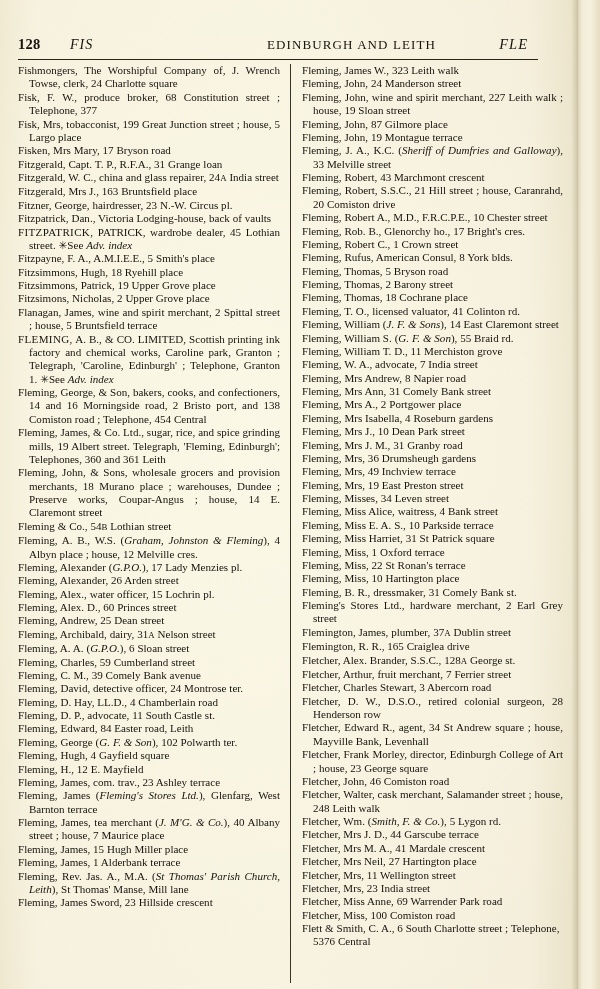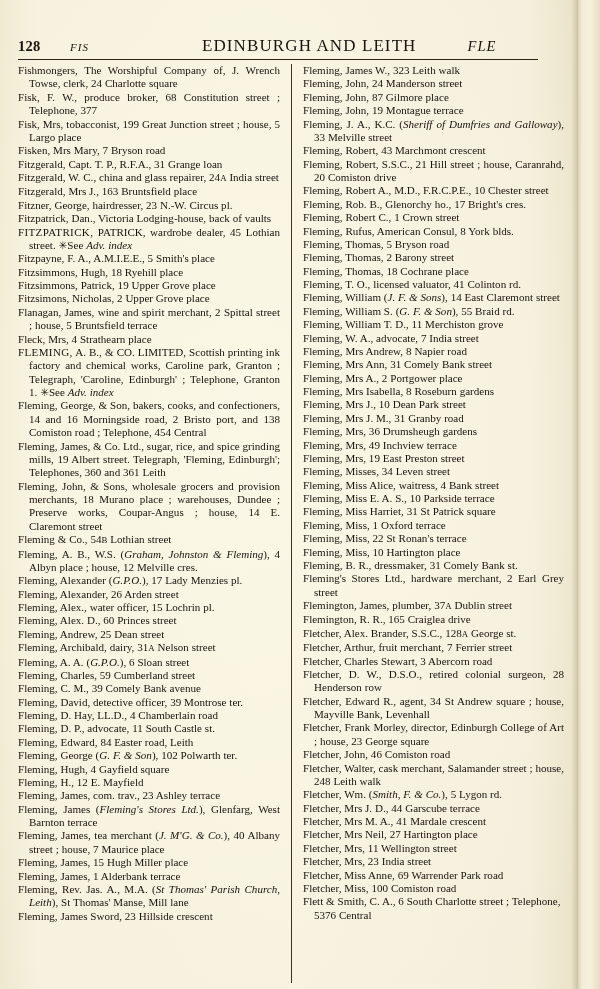--- a/index.html
+++ b/index.html
@@ -57,59 +57,58 @@
     letter-spacing: 0.2px;
   }
   .rh-folio {
     font-weight: bold;
     font-size: 14.5px;
     width: 52px;
     flex: none;
   }
   .rh-left-catch {
     font-style: italic;
-    font-size: 11px;
+    font-size: 14px;
     letter-spacing: 1px;
     flex: none;
     width: 132px;
   }
   .rh-title {
     flex: 1;
-    text-align: left;
-    font-size: 17px;
+    text-align: right;
+    font-size: 13px;
     letter-spacing: 1.1px;
     white-space: nowrap;
   }
   .rh-right-catch {
     font-style: italic;
     font-size: 14.5px;
     letter-spacing: 1px;
     flex: none;
     width: 92px;
-    text-align: center;
+    text-align: right;
     padding-right: 6px;
   }
   .rule {
     position: absolute;
     left: 18px;
     right: 62px;
     top: 59px;
     height: 0;
     border-top: 1.4px solid #2b2418;
   }
 
   
   .columns {
     position: absolute;
     left: 18px;
     right: 36px;
     top: 64px;
     bottom: 6px;
     display: flex;
-    justify-content: space-between;
   }
   .col {
     box-sizing: border-box;
   }
   .col-left {
     width: 272px;
     padding-right: 10px;
   }
   .col-divider {
     width: 0;
@@ -165,88 +164,88 @@
     <span class="rh-right-catch">FLE</span>
   </div>
 
   <div class="rule"></div>
 
   <div class="columns">
     <div class="col col-left" id="col-left">
         <p class="entry">Fishmongers, The Worshipful Company of, J. Wrench Towse, clerk, 24 Charlotte square</p>
         <p class="entry">Fisk, F. W., produce broker, 68 Constitution street ; Telephone, 377</p>
         <p class="entry">Fisk, Mrs, tobacconist, 199 Great Junction street ; house, 5 Largo place</p>
-        <p class="entry">Fisken, Mrs Mary, 7 Bryson road</p>
+        <p class="entry">Fisken, Mrs Mary, 17 Bryson road</p>
         <p class="entry">Fitzgerald, Capt. T. P., R.F.A., 31 Grange loan</p>
         <p class="entry">Fitzgerald, W. C., china and glass repairer, 24<span class="sc">A</span> India street</p>
         <p class="entry">Fitzgerald, Mrs J., 163 Bruntsfield place</p>
         <p class="entry">Fitzner, George, hairdresser, 23 N.-W. Circus pl.</p>
         <p class="entry">Fitzpatrick, Dan., Victoria Lodging-house, back of vaults</p>
         <p class="entry"><span class="adv-name">FITZPATRICK,</span> PATRICK, wardrobe dealer, 45 Lothian street.  <span class="star">✳</span>See <span class="nm">Adv. index</span></p>
         <p class="entry">Fitzpayne, F. A., A.M.I.E.E., 5 Smith's place</p>
         <p class="entry">Fitzsimmons, Hugh, 18 Ryehill place</p>
         <p class="entry">Fitzsimmons, Patrick, 19 Upper Grove place</p>
         <p class="entry">Fitzsimons, Nicholas, 2 Upper Grove place</p>
         <p class="entry">Flanagan, James, wine and spirit merchant, 2 Spittal street ; house, 5 Bruntsfield terrace</p>
-        <p class="entry">Fleck, Mrs, 4 Strathearn place</p>
         <p class="entry"><span class="adv-name">FLEMING,</span> A. B., &amp; CO. LIMITED, Scottish printing ink factory and chemical works, Caroline park, Granton ; Telegraph, 'Caroline, Edinburgh' ; Telephone, Granton 1.  <span class="star">✳</span>See <span class="nm">Adv. index</span></p>
         <p class="entry">Fleming, George, &amp; Son, bakers, cooks, and confectioners, 14 and 16 Morningside road, 2 Bristo port, and 138 Comiston road ; Telephone, 454 Central</p>
         <p class="entry">Fleming, James, &amp; Co. Ltd., sugar, rice, and spice grinding mills, 19 Albert street. Telegraph, 'Fleming, Edinburgh'; Telephones, 360 and 361 Leith</p>
         <p class="entry">Fleming, John, &amp; Sons, wholesale grocers and provision merchants, 18 Murano place ; warehouses, Dundee ; Preserve works, Coupar-Angus ; house, 14 E. Claremont street</p>
         <p class="entry">Fleming &amp; Co., 54<span class="sc">B</span> Lothian street</p>
         <p class="entry">Fleming, A. B., W.S. (<span class="nm">Graham, Johnston &amp; Fleming</span>), 4 Albyn place ; house, 12 Melville cres.</p>
         <p class="entry">Fleming, Alexander (<span class="nm">G.P.O.</span>), 17 Lady Menzies pl.</p>
         <p class="entry">Fleming, Alexander, 26 Arden street</p>
         <p class="entry">Fleming, Alex., water officer, 15 Lochrin pl.</p>
         <p class="entry">Fleming, Alex. D., 60 Princes street</p>
         <p class="entry">Fleming, Andrew, 25 Dean street</p>
         <p class="entry">Fleming, Archibald, dairy, 31<span class="sc">A</span> Nelson street</p>
         <p class="entry">Fleming, A. A. (<span class="nm">G.P.O.</span>), 6 Sloan street</p>
         <p class="entry">Fleming, Charles, 59 Cumberland street</p>
         <p class="entry">Fleming, C. M., 39 Comely Bank avenue</p>
-        <p class="entry">Fleming, David, detective officer, 39 Montrose ter.</p>
+        <p class="entry">Fleming, David, detective officer, 24 Montrose ter.</p>
         <p class="entry">Fleming, D. Hay, LL.D., 4 Chamberlain road</p>
         <p class="entry">Fleming, D. P., advocate, 11 South Castle st.</p>
         <p class="entry">Fleming, Edward, 84 Easter road, Leith</p>
         <p class="entry">Fleming, George (<span class="nm">G. F. &amp; Son</span>), 102 Polwarth ter.</p>
         <p class="entry">Fleming, Hugh, 4 Gayfield square</p>
         <p class="entry">Fleming, H., 12 E. Mayfield</p>
         <p class="entry">Fleming, James, com. trav., 23 Ashley terrace</p>
         <p class="entry">Fleming, James (<span class="nm">Fleming's Stores Ltd.</span>), Glenfarg, West Barnton terrace</p>
         <p class="entry">Fleming, James, tea merchant (<span class="nm">J. M'G. &amp; Co.</span>), 40 Albany street ; house, 7 Maurice place</p>
         <p class="entry">Fleming, James, 15 Hugh Miller place</p>
         <p class="entry">Fleming, James, 1 Alderbank terrace</p>
         <p class="entry">Fleming, Rev. Jas. A., M.A. (<span class="nm">St Thomas' Parish Church, Leith</span>), St Thomas' Manse, Mill lane</p>
         <p class="entry">Fleming, James Sword, 23 Hillside crescent</p>
       </div>
     <div class="col-divider"></div>
     <div class="col col-right" id="col-right">
         <p class="entry">Fleming, James W., 323 Leith walk</p>
         <p class="entry">Fleming, John, 24 Manderson street</p>
+        <p class="entry">Fleming, John, wine and spirit merchant, 227 Leith walk ; house, 19 Sloan street</p>
         <p class="entry">Fleming, John, 87 Gilmore place</p>
         <p class="entry">Fleming, John, 19 Montague terrace</p>
         <p class="entry">Fleming, J. A., K.C. (<span class="nm">Sheriff of Dumfries and Galloway</span>), 33 Melville street</p>
         <p class="entry">Fleming, Robert, 43 Marchmont crescent</p>
         <p class="entry">Fleming, Robert, S.S.C., 21 Hill street ; house, Caranrahd, 20 Comiston drive</p>
         <p class="entry">Fleming, Robert A., M.D., F.R.C.P.E., 10 Chester street</p>
         <p class="entry">Fleming, Rob. B., Glenorchy ho., 17 Bright's cres.</p>
         <p class="entry">Fleming, Robert C., 1 Crown street</p>
         <p class="entry">Fleming, Rufus, American Consul, 8 York blds.</p>
         <p class="entry">Fleming, Thomas, 5 Bryson road</p>
         <p class="entry">Fleming, Thomas, 2 Barony street</p>
         <p class="entry">Fleming, Thomas, 18 Cochrane place</p>
         <p class="entry">Fleming, T. O., licensed valuator, 41 Colinton rd.</p>
         <p class="entry">Fleming, William (<span class="nm">J. F. &amp; Sons</span>), 14 East Claremont street</p>
         <p class="entry">Fleming, William S. (<span class="nm">G. F. &amp; Son</span>), 55 Braid rd.</p>
         <p class="entry">Fleming, William T. D., 11 Merchiston grove</p>
         <p class="entry">Fleming, W. A., advocate, 7 India street</p>
         <p class="entry">Fleming, Mrs Andrew, 8 Napier road</p>
         <p class="entry">Fleming, Mrs Ann, 31 Comely Bank street</p>
         <p class="entry">Fleming, Mrs A., 2 Portgower place</p>
-        <p class="entry">Fleming, Mrs Isabella, 8 Roseburn gardens</p>
+        <p class="entry">Fleming, Mrs Isabella, 4 Roseburn gardens</p>
         <p class="entry">Fleming, Mrs J., 10 Dean Park street</p>
         <p class="entry">Fleming, Mrs J. M., 31 Granby road</p>
         <p class="entry">Fleming, Mrs, 36 Drumsheugh gardens</p>
         <p class="entry">Fleming, Mrs, 49 Inchview terrace</p>
         <p class="entry">Fleming, Mrs, 19 East Preston street</p>
         <p class="entry">Fleming, Misses, 34 Leven street</p>
         <p class="entry">Fleming, Miss Alice, waitress, 4 Bank street</p>
         <p class="entry">Fleming, Miss E. A. S., 10 Parkside terrace</p>
         <p class="entry">Fleming, Miss Harriet, 31 St Patrick square</p>
         <p class="entry">Fleming, Miss, 1 Oxford terrace</p>

